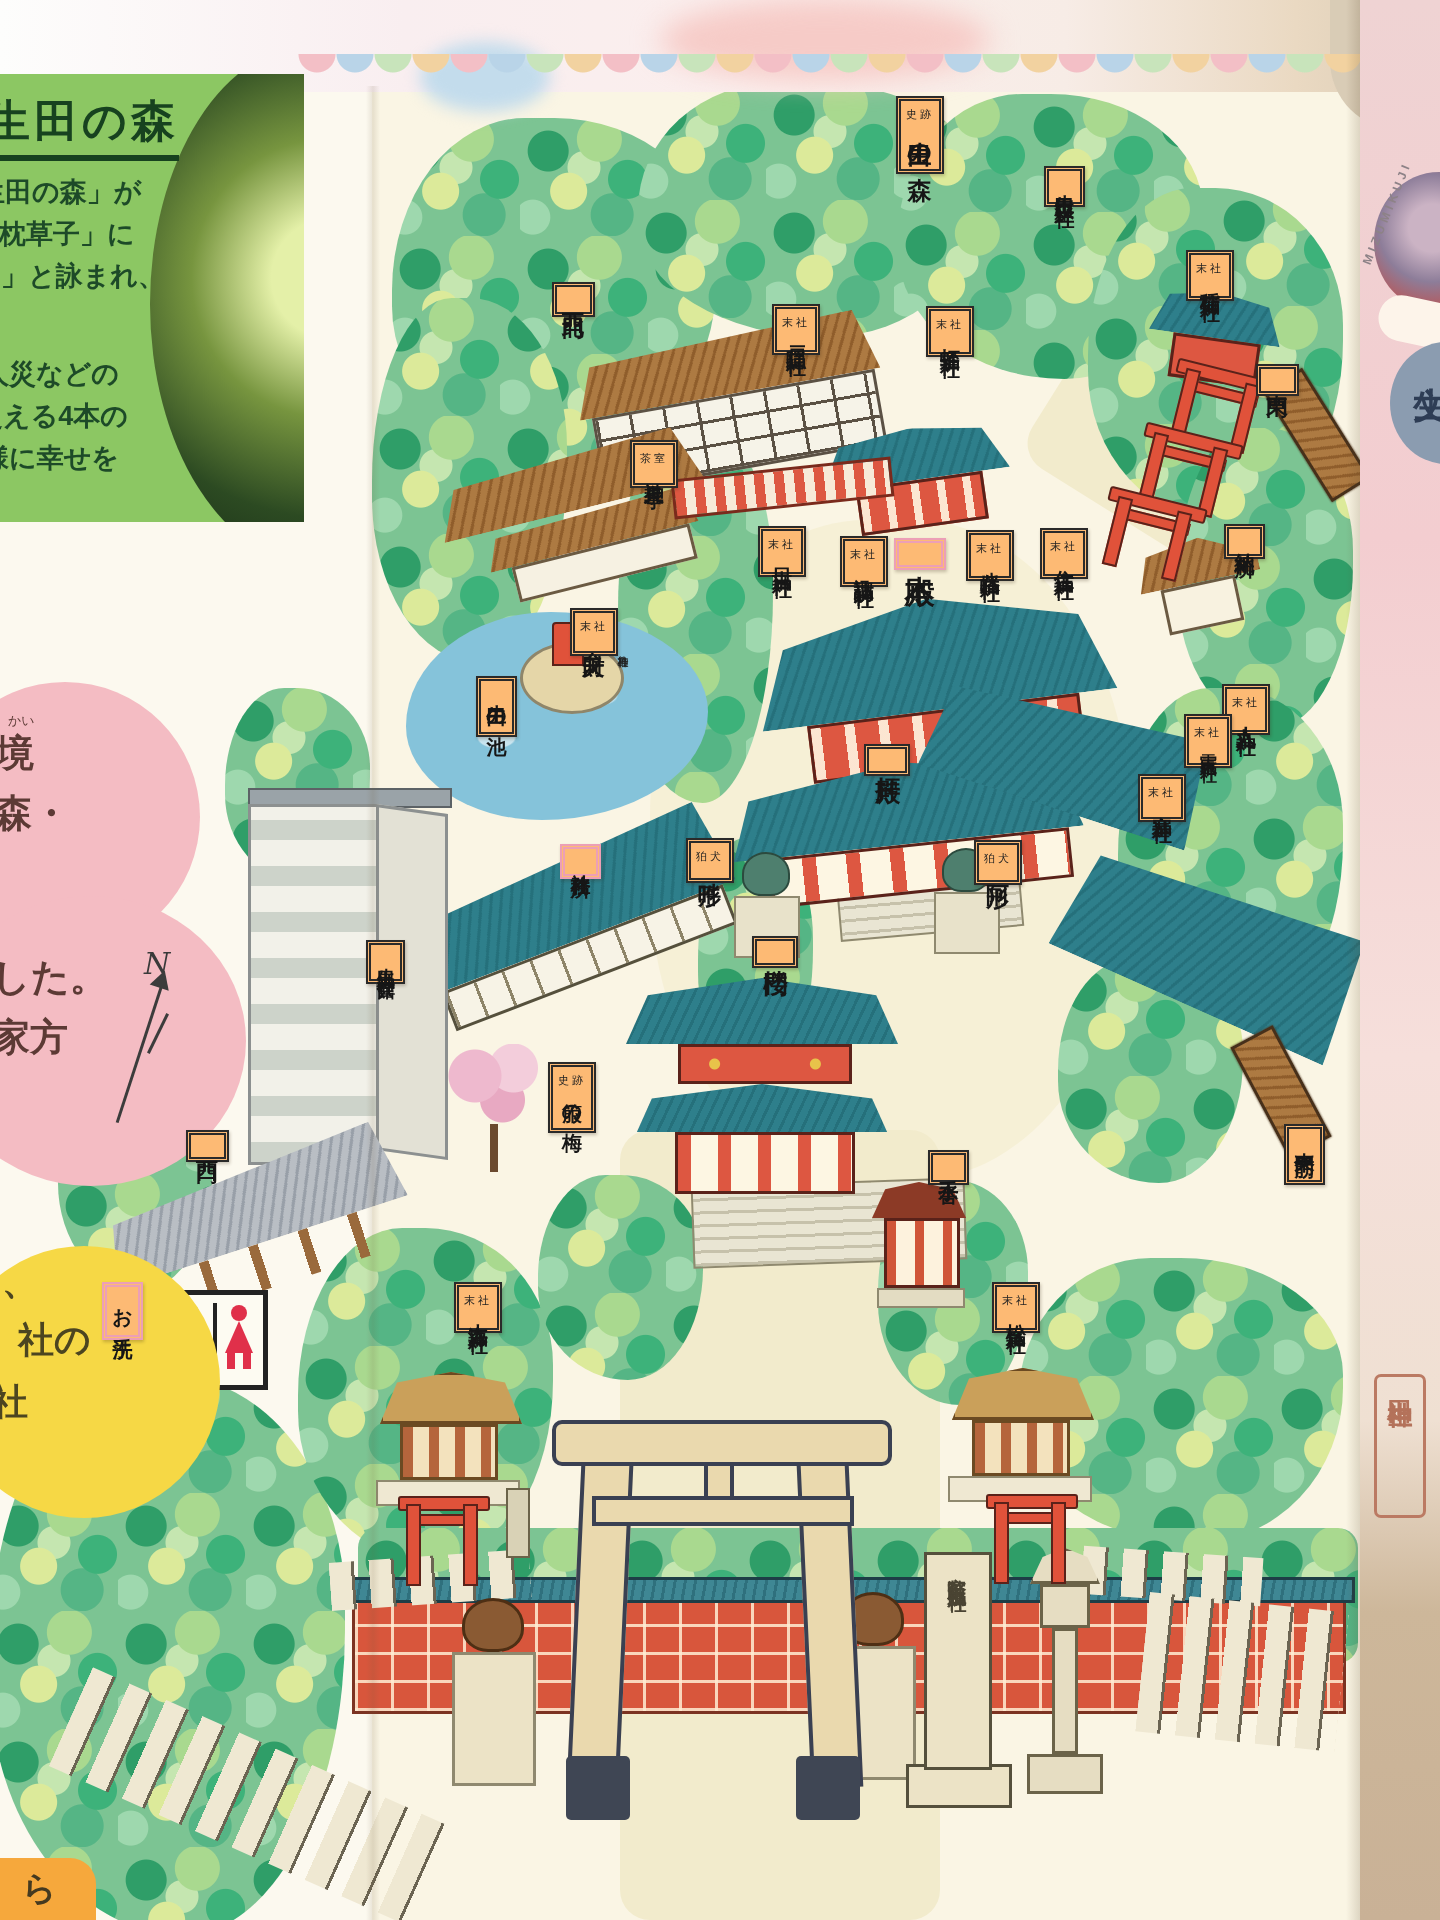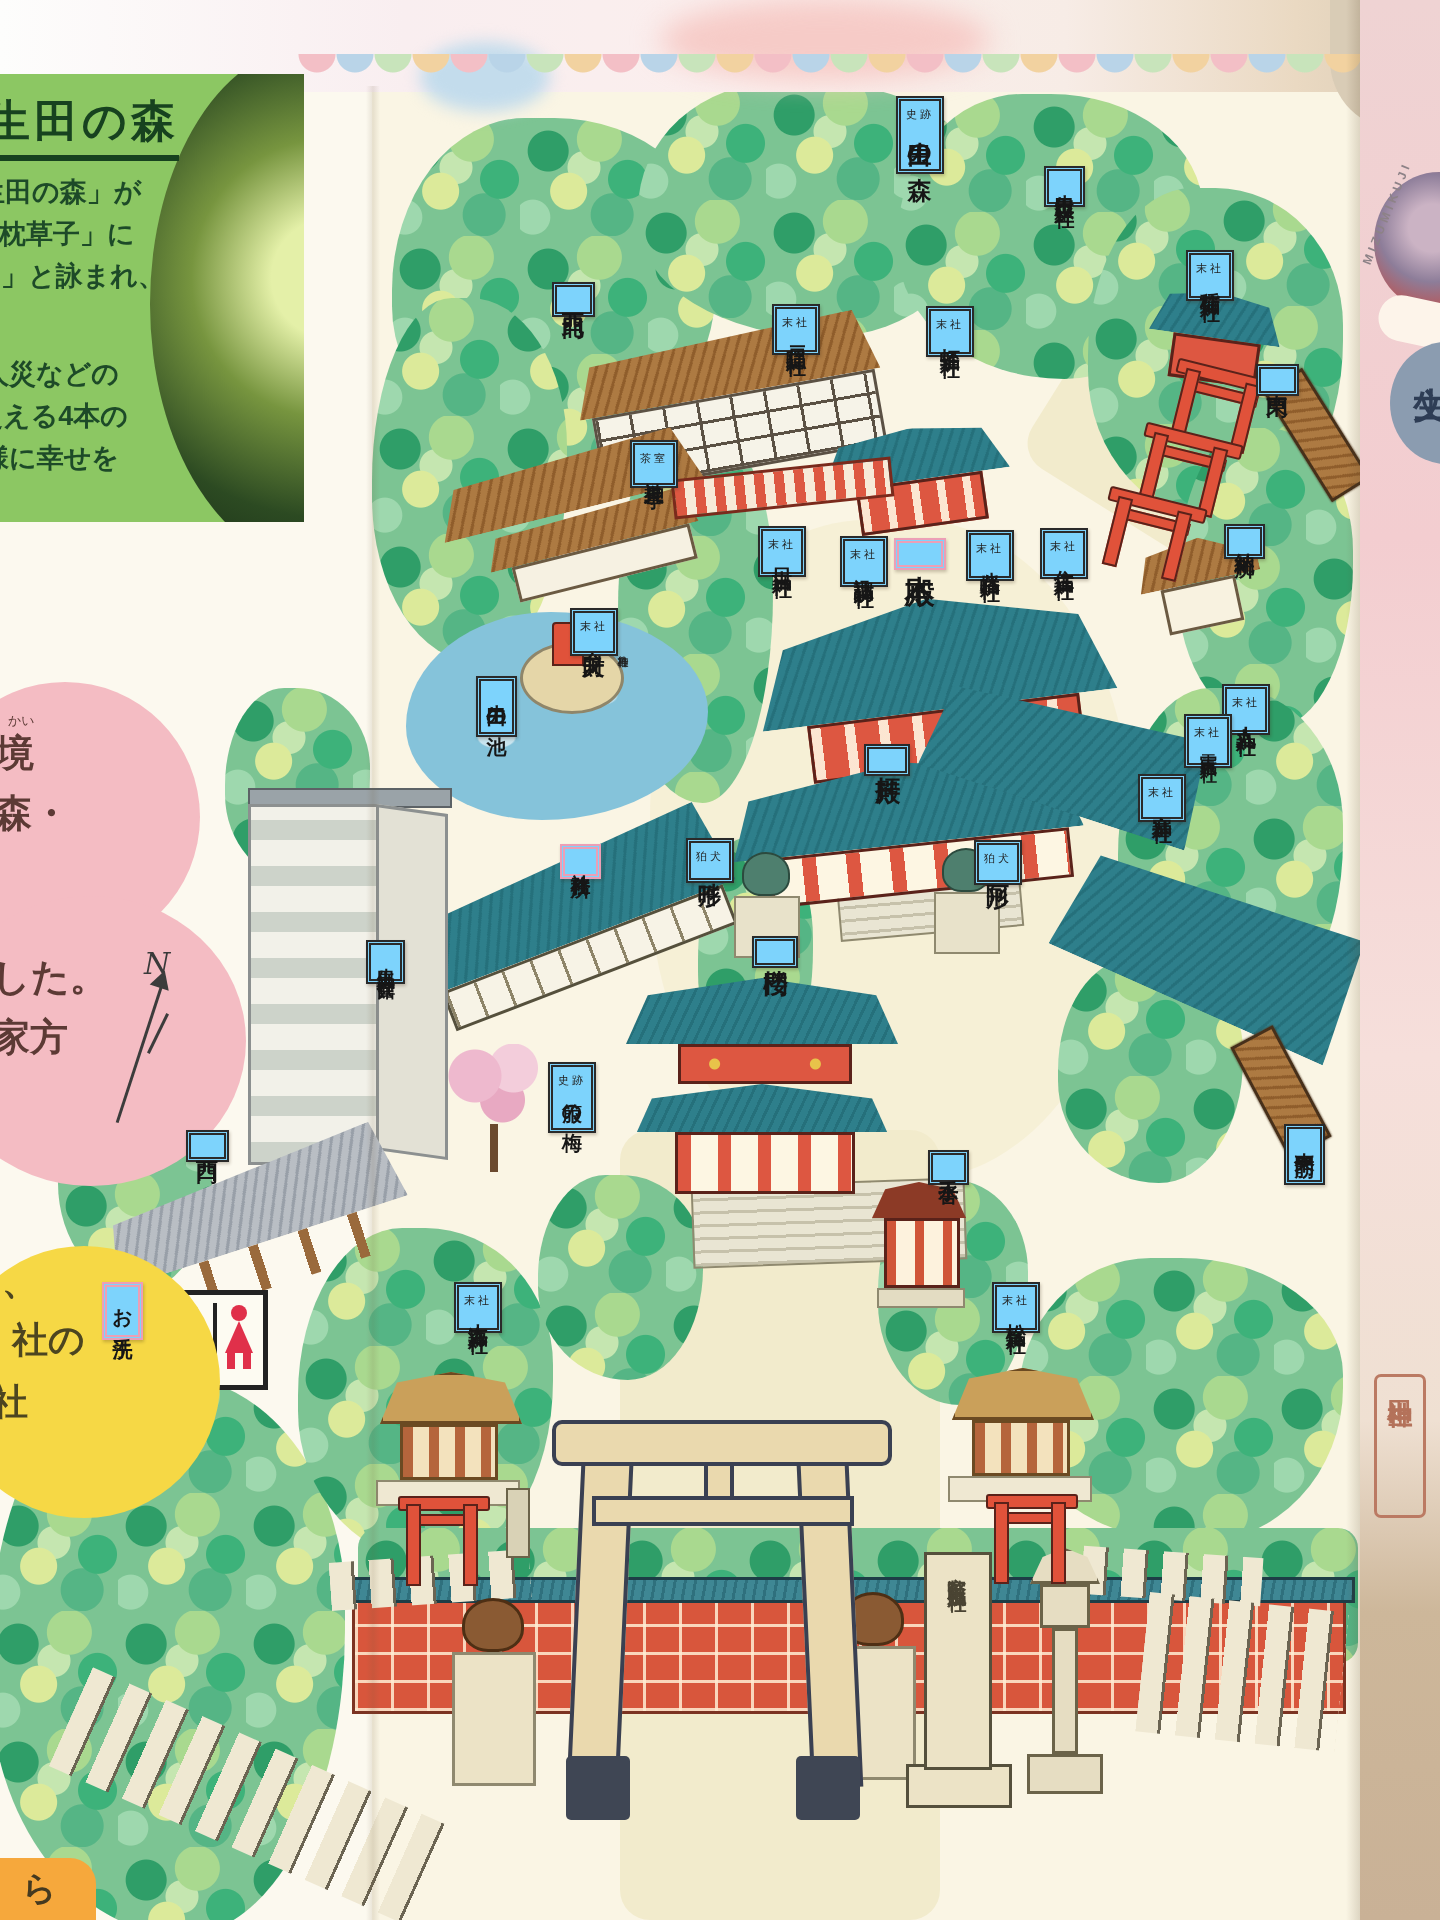--- a/index.html
+++ b/index.html
@@ -11,21 +11,21 @@
       radial-gradient(circle at 22% 28%,#2f9e68 0 20px,transparent 21px),
       radial-gradient(circle at 62% 18%,#a9d98f 0 22px,transparent 23px),
       radial-gradient(circle at 84% 52%,#3db27a 0 19px,transparent 20px),
       radial-gradient(circle at 38% 62%,#dcea9a 0 18px,transparent 19px),
       radial-gradient(circle at 72% 82%,#55b585 0 21px,transparent 22px),
       radial-gradient(circle at 10% 84%,#9ed8ae 0 17px,transparent 18px),
       radial-gradient(circle at 50% 42%,#c5e6b0 0 16px,transparent 17px);
     background-size:128px 118px;
     border-radius:45% 55% 50% 60% / 55% 45% 60% 50%;}
   .lb{position:absolute;display:flex;flex-direction:column;align-items:center;gap:2px;
-      background:#7dd3fc;border:5px double #2a2a2a;padding:8px 5px;z-index:30;
+      background:#fdba74;border:5px double #2a2a2a;padding:8px 5px;z-index:30;
       box-shadow:1px 2px 3px rgba(60,40,20,.25);}
   .lb .p{font-size:11px;letter-spacing:3px;color:#222;line-height:1;font-family:"DejaVu Serif",serif;}
   .lb .m{writing-mode:vertical-rl;text-orientation:upright;font-size:20px;font-weight:700;
          color:#161616;line-height:1.05;letter-spacing:3px;font-family:"DejaVu Serif",serif;}
   .lb.pink{border:5px double #ec9fb6;}
   .roof-teal{background:repeating-linear-gradient(115deg,#2e7f8b 0 7px,#25707b 7px 10px);
              filter:drop-shadow(0 0 1px #173039);}
   .roof-brown{background:repeating-linear-gradient(115deg,#ad7a42 0 7px,#8f5d2b 7px 10px);
              filter:drop-shadow(0 0 1px #47301a);}
   .roof-gray{background:repeating-linear-gradient(115deg,#b9bec4 0 7px,#989fa8 7px 10px);
@@ -70,21 +70,21 @@
 
   <div class="abs" style="left:-70px;top:682px;width:270px;height:270px;background:#f4bcc3;border-radius:50%;z-index:21;"></div>
   <div class="abs" style="left:-64px;top:896px;width:310px;height:290px;background:#f4bcc3;border-radius:50%;z-index:21;"></div>
   <div class="abs" style="left:8px;top:712px;font-size:13px;color:#5c3a35;z-index:22;">かい</div>
   <div class="abs" style="left:-4px;top:728px;font-size:38px;font-weight:700;color:#5c3a35;z-index:22;">境</div>
   <div class="abs" style="left:-6px;top:788px;font-size:38px;font-weight:700;color:#5c3a35;z-index:22;">森・</div>
   <div class="abs" style="left:-8px;top:952px;font-size:38px;font-weight:700;color:#5c3a35;z-index:22;">した。</div>
   <div class="abs" style="left:-8px;top:1012px;font-size:38px;font-weight:700;color:#5c3a35;z-index:22;">家方</div>
   <div class="abs" style="left:-52px;top:1246px;width:272px;height:272px;background:#f6d845;border-radius:50%;z-index:21;"></div>
   <div class="abs" style="left:2px;top:1258px;font-size:36px;font-weight:700;color:#4c4520;z-index:22;">、</div>
-  <div class="abs" style="left:12px;top:1316px;font-size:36px;font-weight:700;color:#4c4520;z-index:22;">社の</div>
+  <div class="abs" style="left:18px;top:1316px;font-size:36px;font-weight:700;color:#4c4520;z-index:22;">社の</div>
   <div class="abs" style="left:-8px;top:1378px;font-size:36px;font-weight:700;color:#4c4520;z-index:22;">社</div>
   <div class="abs" style="left:0;top:1858px;width:96px;height:62px;background:#f6a83c;border-radius:0 26px 0 0;z-index:22;">
     <span style="position:absolute;left:22px;top:8px;font-size:34px;font-weight:800;color:#453a20;">ら</span>
   </div>
 
   <div class="abs" style="left:118px;top:948px;z-index:22;">
     <span style="position:absolute;left:26px;top:-2px;font-size:30px;font-style:italic;font-family:'DejaVu Serif',serif;color:#3a3a3a;">N</span>
     <div style="position:absolute;left:44px;top:32px;width:3px;height:150px;background:#3c3c3c;transform:rotate(18deg);transform-origin:top center;"></div>
     <div style="position:absolute;left:34px;top:22px;width:0;height:0;border-left:10px solid rgba(0,0,0,0);border-right:10px solid rgba(0,0,0,0);border-bottom:18px solid #3c3c3c;transform:rotate(18deg);"></div>
     <div style="position:absolute;left:18px;top:84px;width:44px;height:3px;background:#3c3c3c;transform:rotate(-64deg);"></div>

